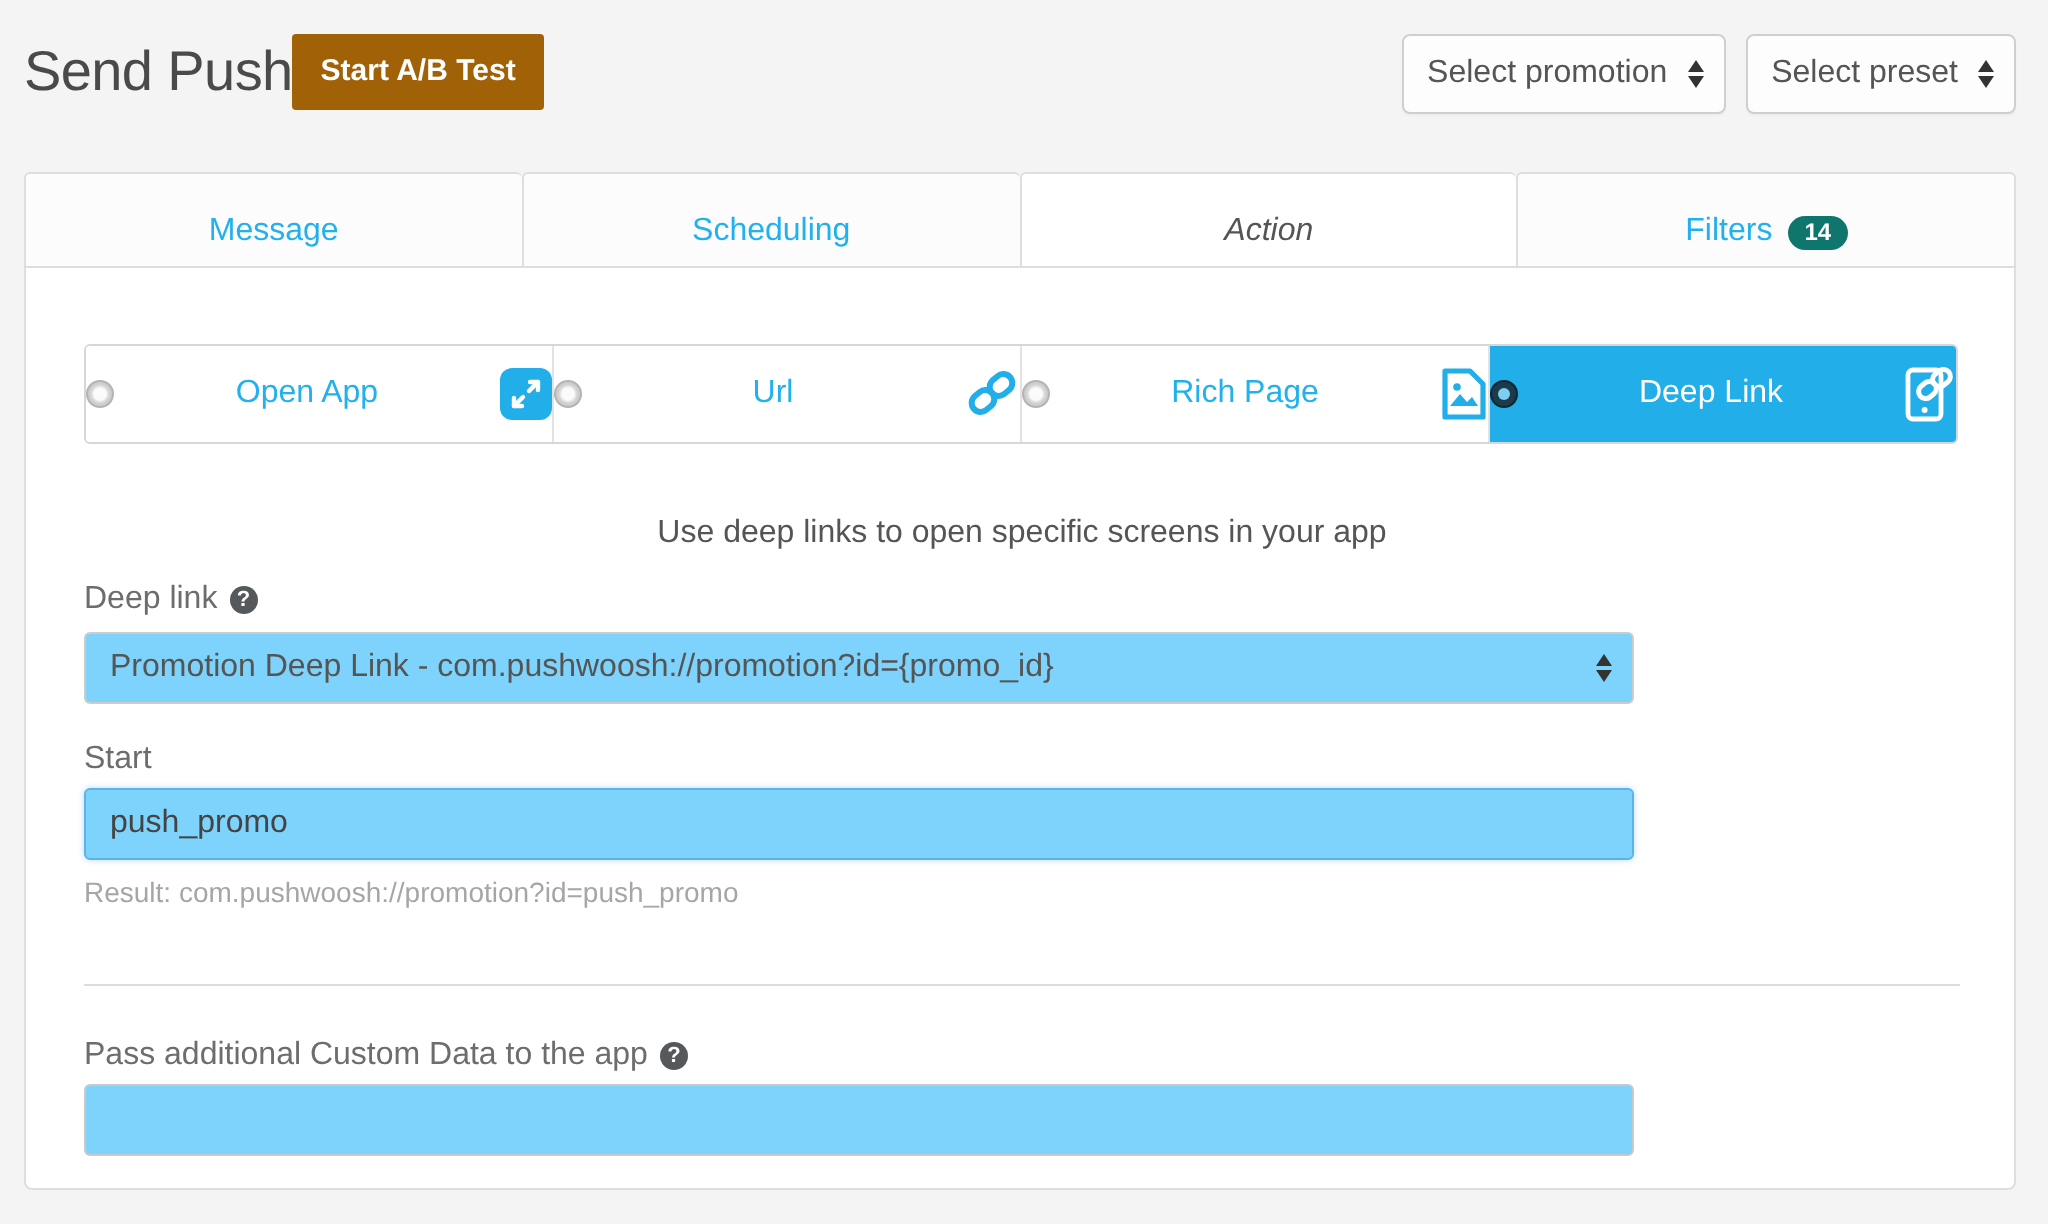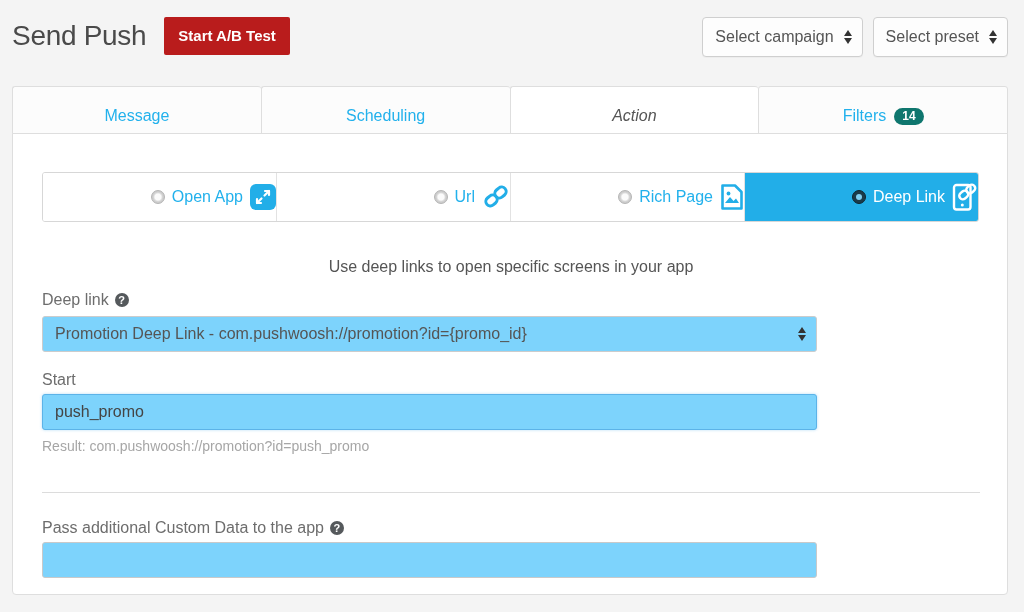--- a/index.html
+++ b/index.html
@@ -27,22 +27,21 @@
   }
   .page-title {
     font-size: 28px;
     font-weight: 400;
     color: #4a4a4a;
     margin-left: 12px;
     letter-spacing: -0.3px;
     line-height: 1;
   }
   .ab-test-btn {
-    margin-left: 18px;
-    background: #b91c1c;
+    background: #a16207;
     color: #ffffff;
     border: none;
     font-family: "Liberation Sans", sans-serif;
     font-size: 15px;
     font-weight: bold;
     padding: 0 14px;
     height: 38px;
     line-height: 34px;
     border-radius: 2px;
     cursor: pointer;
@@ -152,21 +151,21 @@
     display: flex;
     border: 1px solid #d7d7d7;
     border-radius: 3px;
     overflow: hidden;
     box-sizing: border-box;
   }
   .action-type {
     flex: 1 1 0;
     display: flex;
     align-items: center;
-    justify-content: flex-end;
+    justify-content: space-between;
     gap: 7px;
     border-right: 1px solid #e2e2e2;
     background: #ffffff;
     color: #22b1ec;
     font-size: 16px;
     cursor: pointer;
     box-sizing: border-box;
   }
   .action-type:last-child { border-right: none; }
   .action-type.selected {
@@ -277,21 +276,21 @@
 </style>
 </head>
 <body>
 
 <div class="header">
   <div class="page-title">Send Push</div>
   <button class="ab-test-btn">Start A/B Test</button>
 
   <div class="header-right">
     <div class="select-box">
-      <span>Select campaign</span>
+      <span>Select promotion</span>
       <span class="spinner-arrows">
           <i class="up"></i>
           <i class="down"></i>
         </span>
     </div>
     <div class="select-box">
       <span>Select preset</span>
       <span class="spinner-arrows">
           <i class="up"></i>
           <i class="down"></i>

